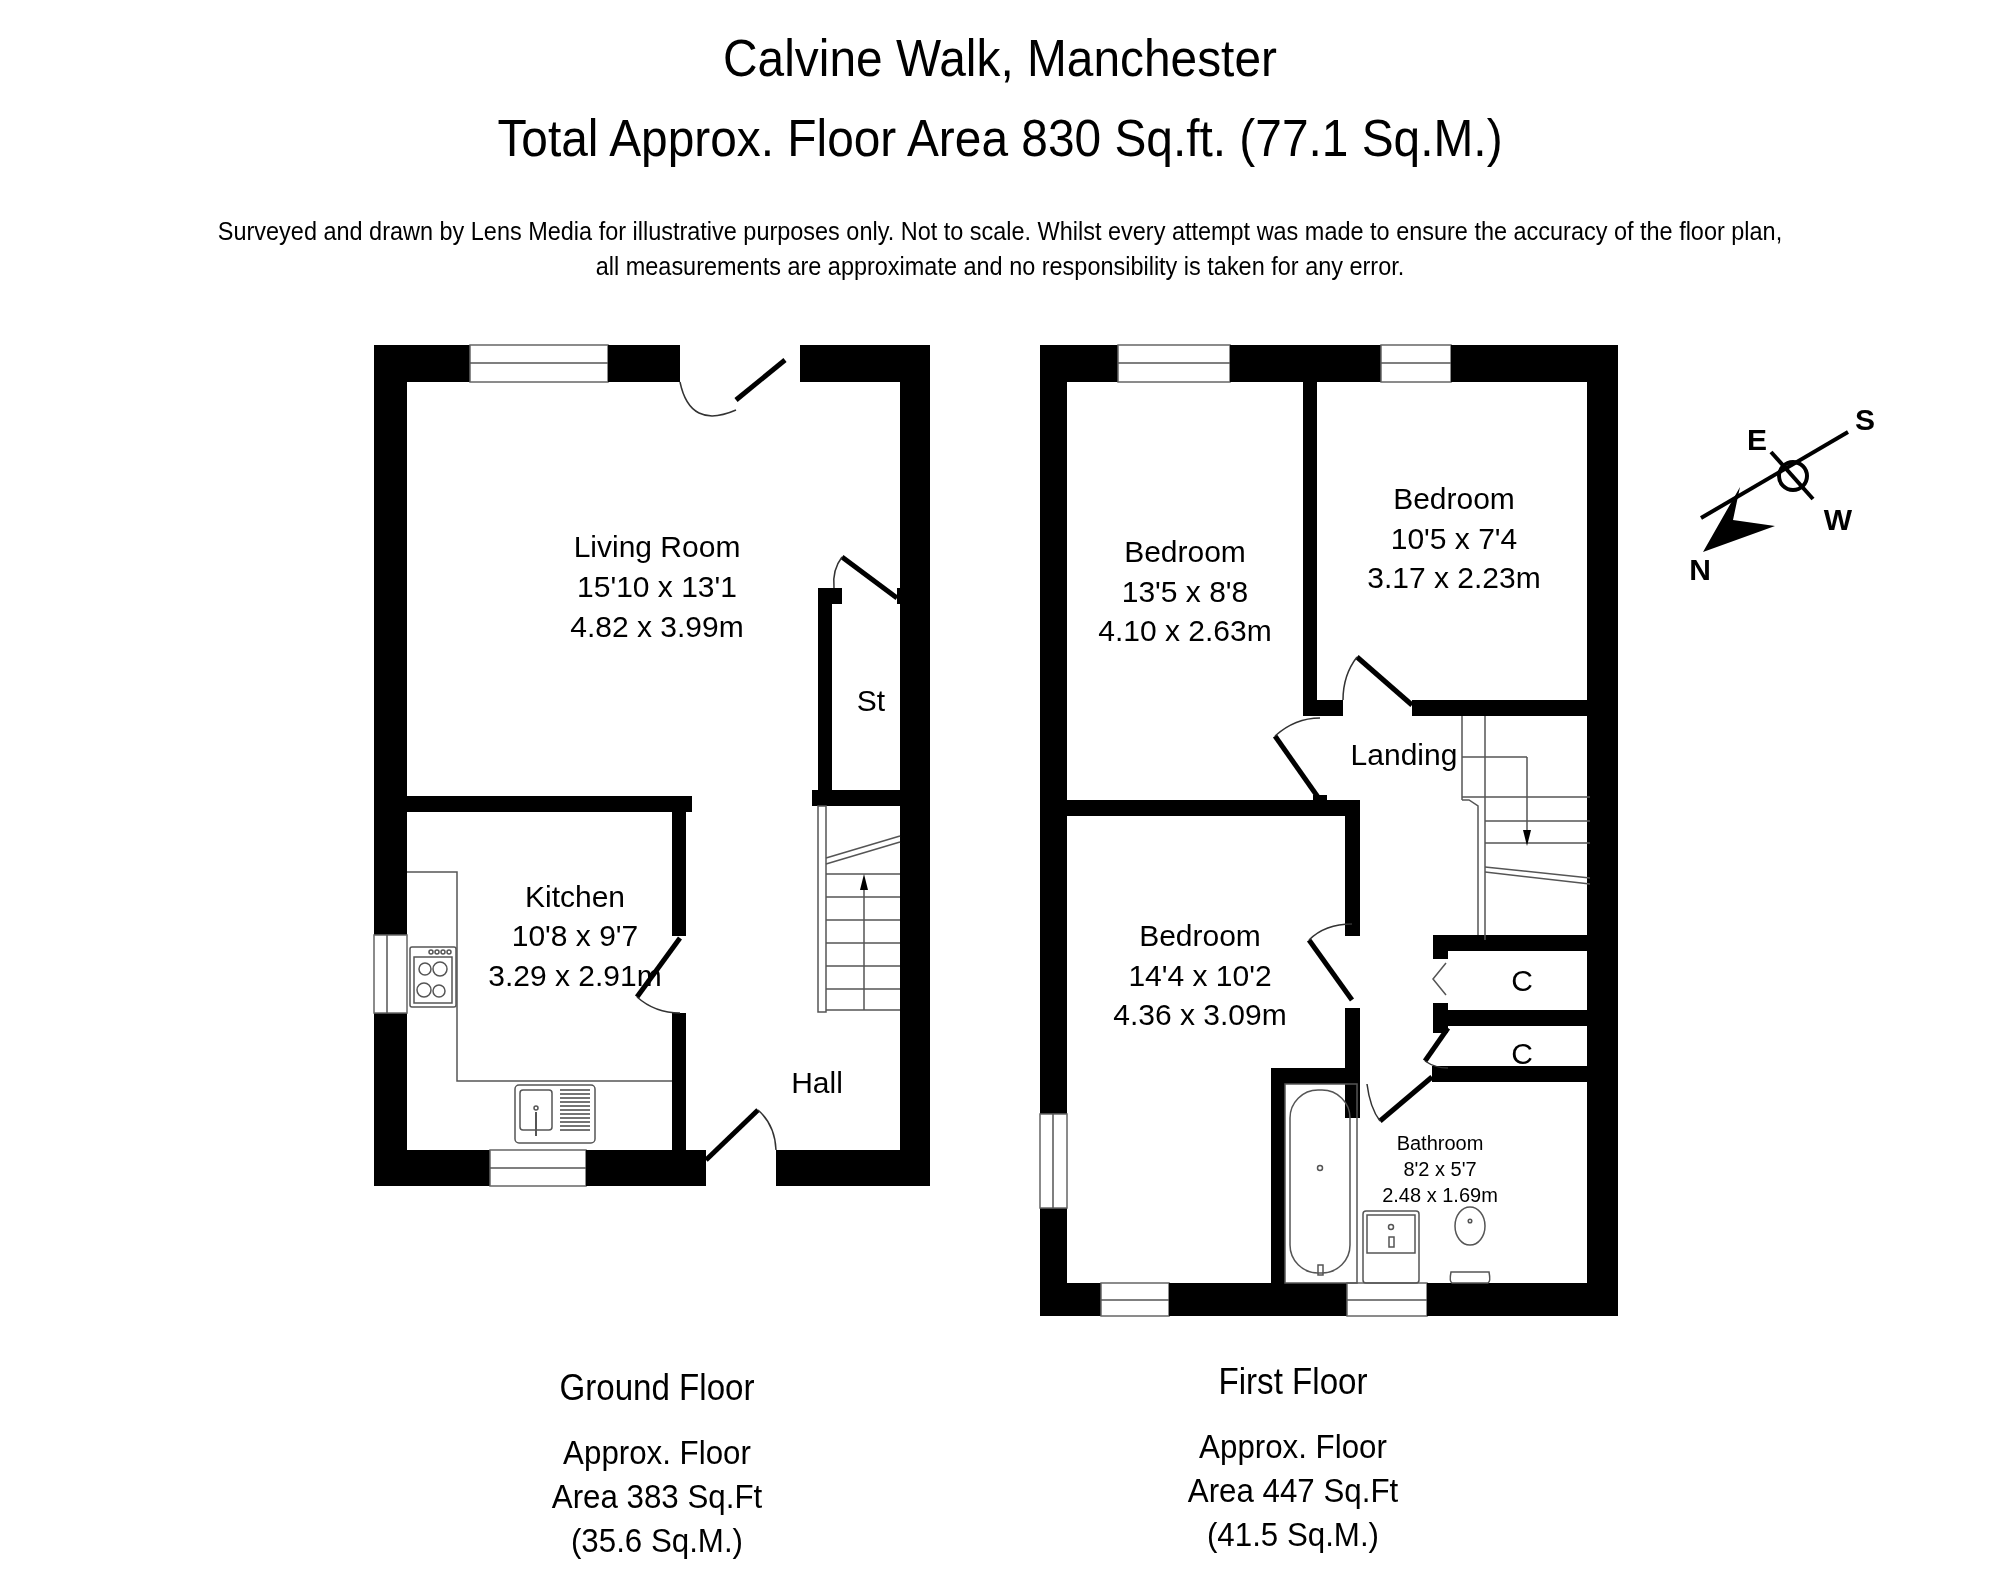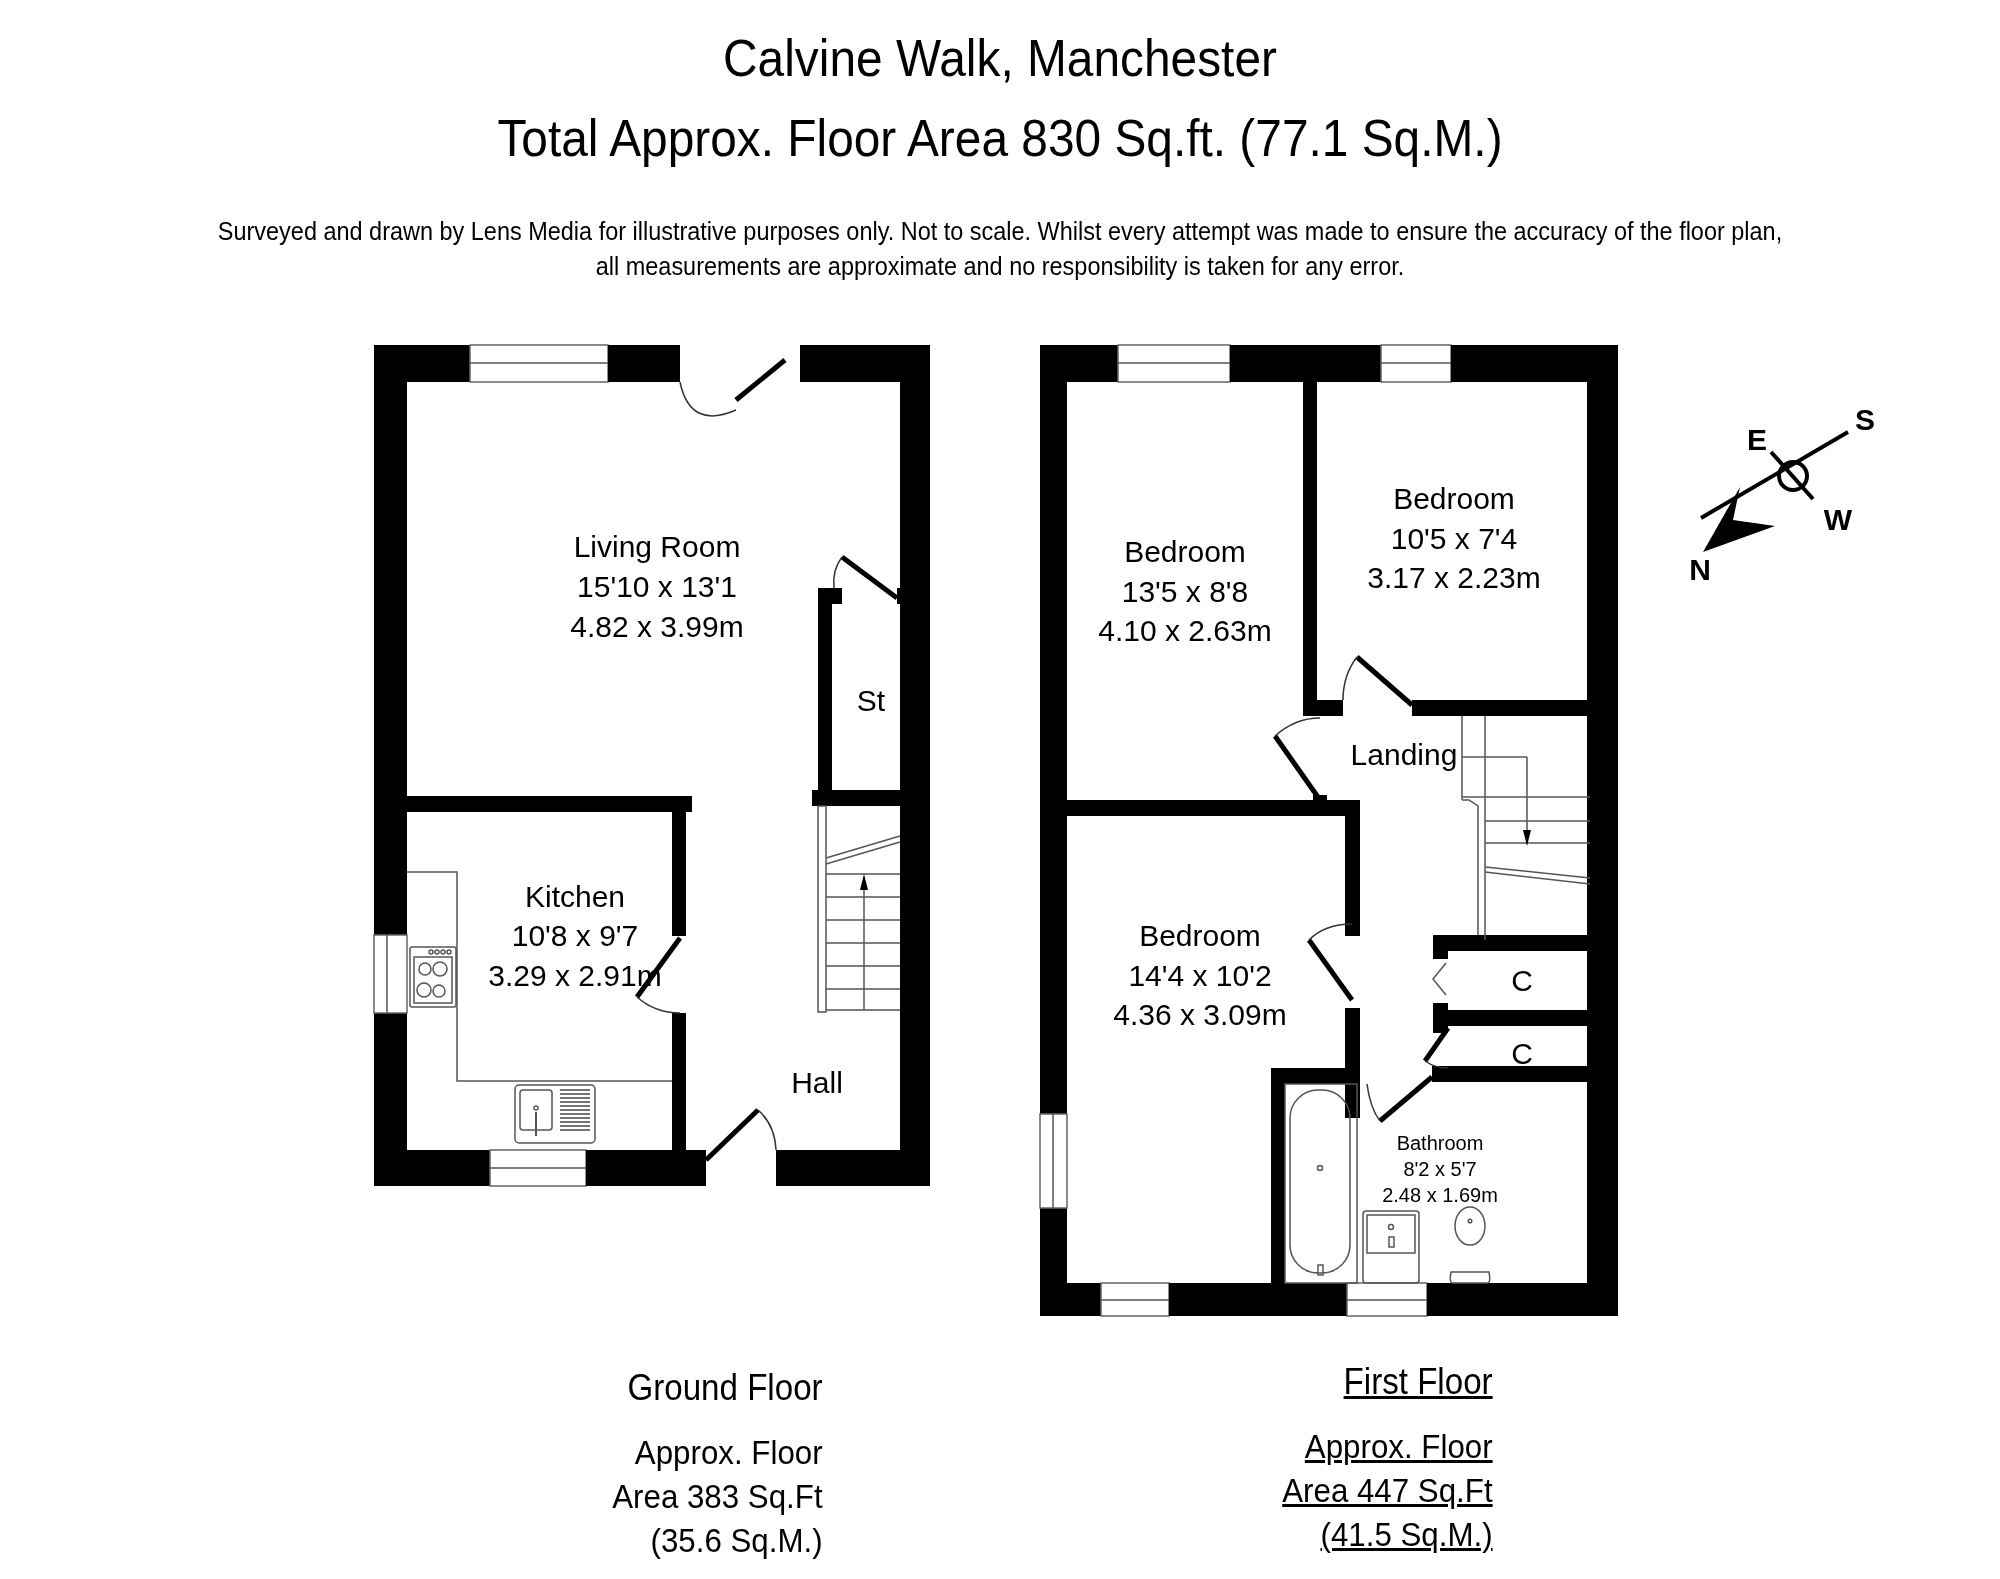--- a/index.html
+++ b/index.html
@@ -15,21 +15,21 @@
   .disclaimer.d2 { top: 250px; }
   svg.plan { position: absolute; left: 0; top: 0; }
   .wall { fill: #000; }
   .thin1 { fill: none; stroke: #555; stroke-width: 1.5; }
   .door { fill: none; stroke: #000; stroke-width: 5; }
   .arc { fill: none; stroke: #333; stroke-width: 1.5; }
   .win { fill: #fff; stroke: #666; stroke-width: 1.5; }
   .roomtxt { font-family: "Liberation Sans", sans-serif; font-size: 30px; text-anchor: middle; fill: #000; }
   .roomtxt.small { font-size: 20px; }
   .compass-txt { font-family: "Liberation Sans", sans-serif; font-weight: bold; font-size: 30px; fill: #000; text-anchor: middle; }
-  .floor-caption { position: absolute; text-align: right; width: 360px; }
+  .floor-caption { position: absolute; text-align: center; width: 360px; }
   .floor-caption .fname { font-size: 36px; line-height: 44px; transform: scaleX(0.92); }
   .floor-caption .farea { font-size: 34px; line-height: 44px; transform: scaleX(0.92); margin-top: 20px; }
 </style>
 </head>
 <body>
 
 <div class="title t1">Calvine Walk, Manchester</div>
 <div class="title t2">Total Approx. Floor Area 830 Sq.ft. (77.1 Sq.M.)</div>
 <div class="disclaimer d1">Surveyed and drawn by Lens Media for illustrative purposes only. Not to scale. Whilst every attempt was made to ensure the accuracy of the floor plan,</div>
 <div class="disclaimer d2">all measurements are approximate and no responsibility is taken for any error.</div>
@@ -266,18 +266,18 @@
     <text class="compass-txt" x="1838" y="530">W</text>
   </g>
 </svg>
 
 <div class="floor-caption" style="left:477px; top:1366px;">
   <div class="fname">Ground Floor</div>
   <div class="farea">Approx. Floor</div>
   <div class="farea" style="margin-top:0">Area 383 Sq.Ft</div>
   <div class="farea" style="margin-top:0">(35.6 Sq.M.)</div>
 </div>
-<div class="floor-caption" style="left:1147px; top:1360px;text-decoration:underline;">
+<div class="floor-caption" style="left:1113px; top:1360px;">
   <div class="fname">First Floor</div>
   <div class="farea">Approx. Floor</div>
   <div class="farea" style="margin-top:0">Area 447 Sq.Ft</div>
   <div class="farea" style="margin-top:0">(41.5 Sq.M.)</div>
 </div>
 
 </body></html>

